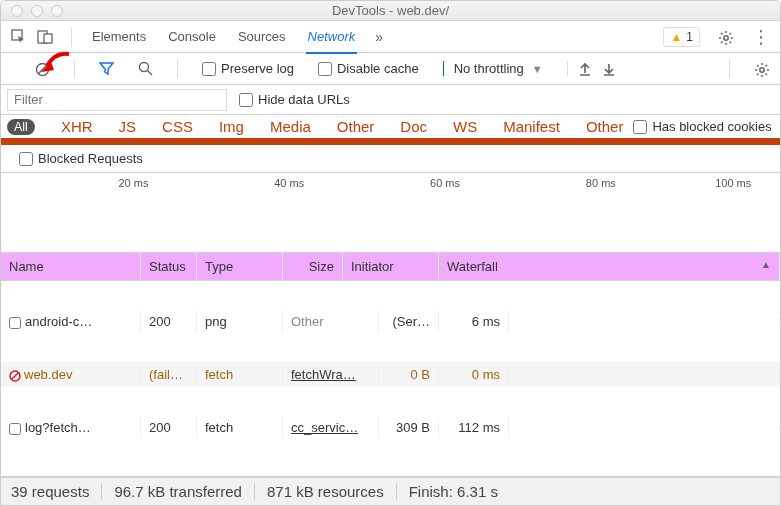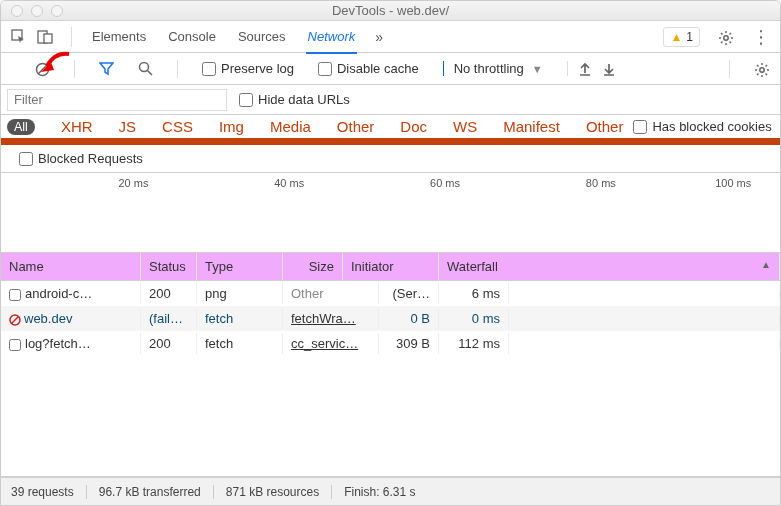--- a/index.html
+++ b/index.html
@@ -45,29 +45,29 @@
 .th { padding: 6px 8px; font-size: 13px; color: #333; border-right: 1px solid #e5e5e5; }
 .th.sort::after { content: "▲"; float: right; font-size: 10px; color: #666; margin-left: 4px; }
 .col-name { width: 140px; }
 .col-status { width: 56px; }
 .col-type { width: 86px; }
 .col-init { width: 96px; }
 .col-size { width: 60px; text-align: right; }
 .col-time { width: 70px; text-align: right; }
 .col-wf { flex: 1; }
 .tbody { flex: 1; overflow: hidden; }
-.tr { display: flex; height: 25px; align-items: center; font-size: 13px; }
+.tr { display: flex; height: 25px; align-items: center; font-size: 13px; margin-top: 28px; }
 .tr:nth-child(even) { background: #f5f5f5; }
 .td { padding: 3px 8px; border-right: 1px solid #eee; overflow: hidden; white-space: nowrap; text-overflow: ellipsis; }
 .td .rowcb { width: 12px; height: 12px; margin-right: 4px; vertical-align: middle; }
-.failed { color: #0c4a6e; }
+.failed { color: #a16207; }
 .lnk { text-decoration: underline; color: #333; }
 .gray { color: #888; }
 .wfcell { position: relative; height: 100%; }
-.statusbar { height: 28px; background: #f1f1f1; border-top: 1px solid #d0d0d0; display: flex; align-items: center; padding: 0 10px; gap: 0; font-size: 12px; color: #444; }
+.statusbar { height: 28px; background: #f1f1f1; border-top: 1px solid #d0d0d0; display: flex; align-items: center; padding: 0 10px; gap: 0; font-size: 15px; color: #444; }
 .statusbar span.itm { padding: 0 12px; border-right: 1px solid #ccc; }
 .statusbar span.itm:first-child { padding-left: 0; }
 .statusbar span.itm:last-child { border-right: none; }
 svg { display: inline-block; vertical-align: middle; }
 </style>
 </head>
 <body>
 
 <div class="window">
 

